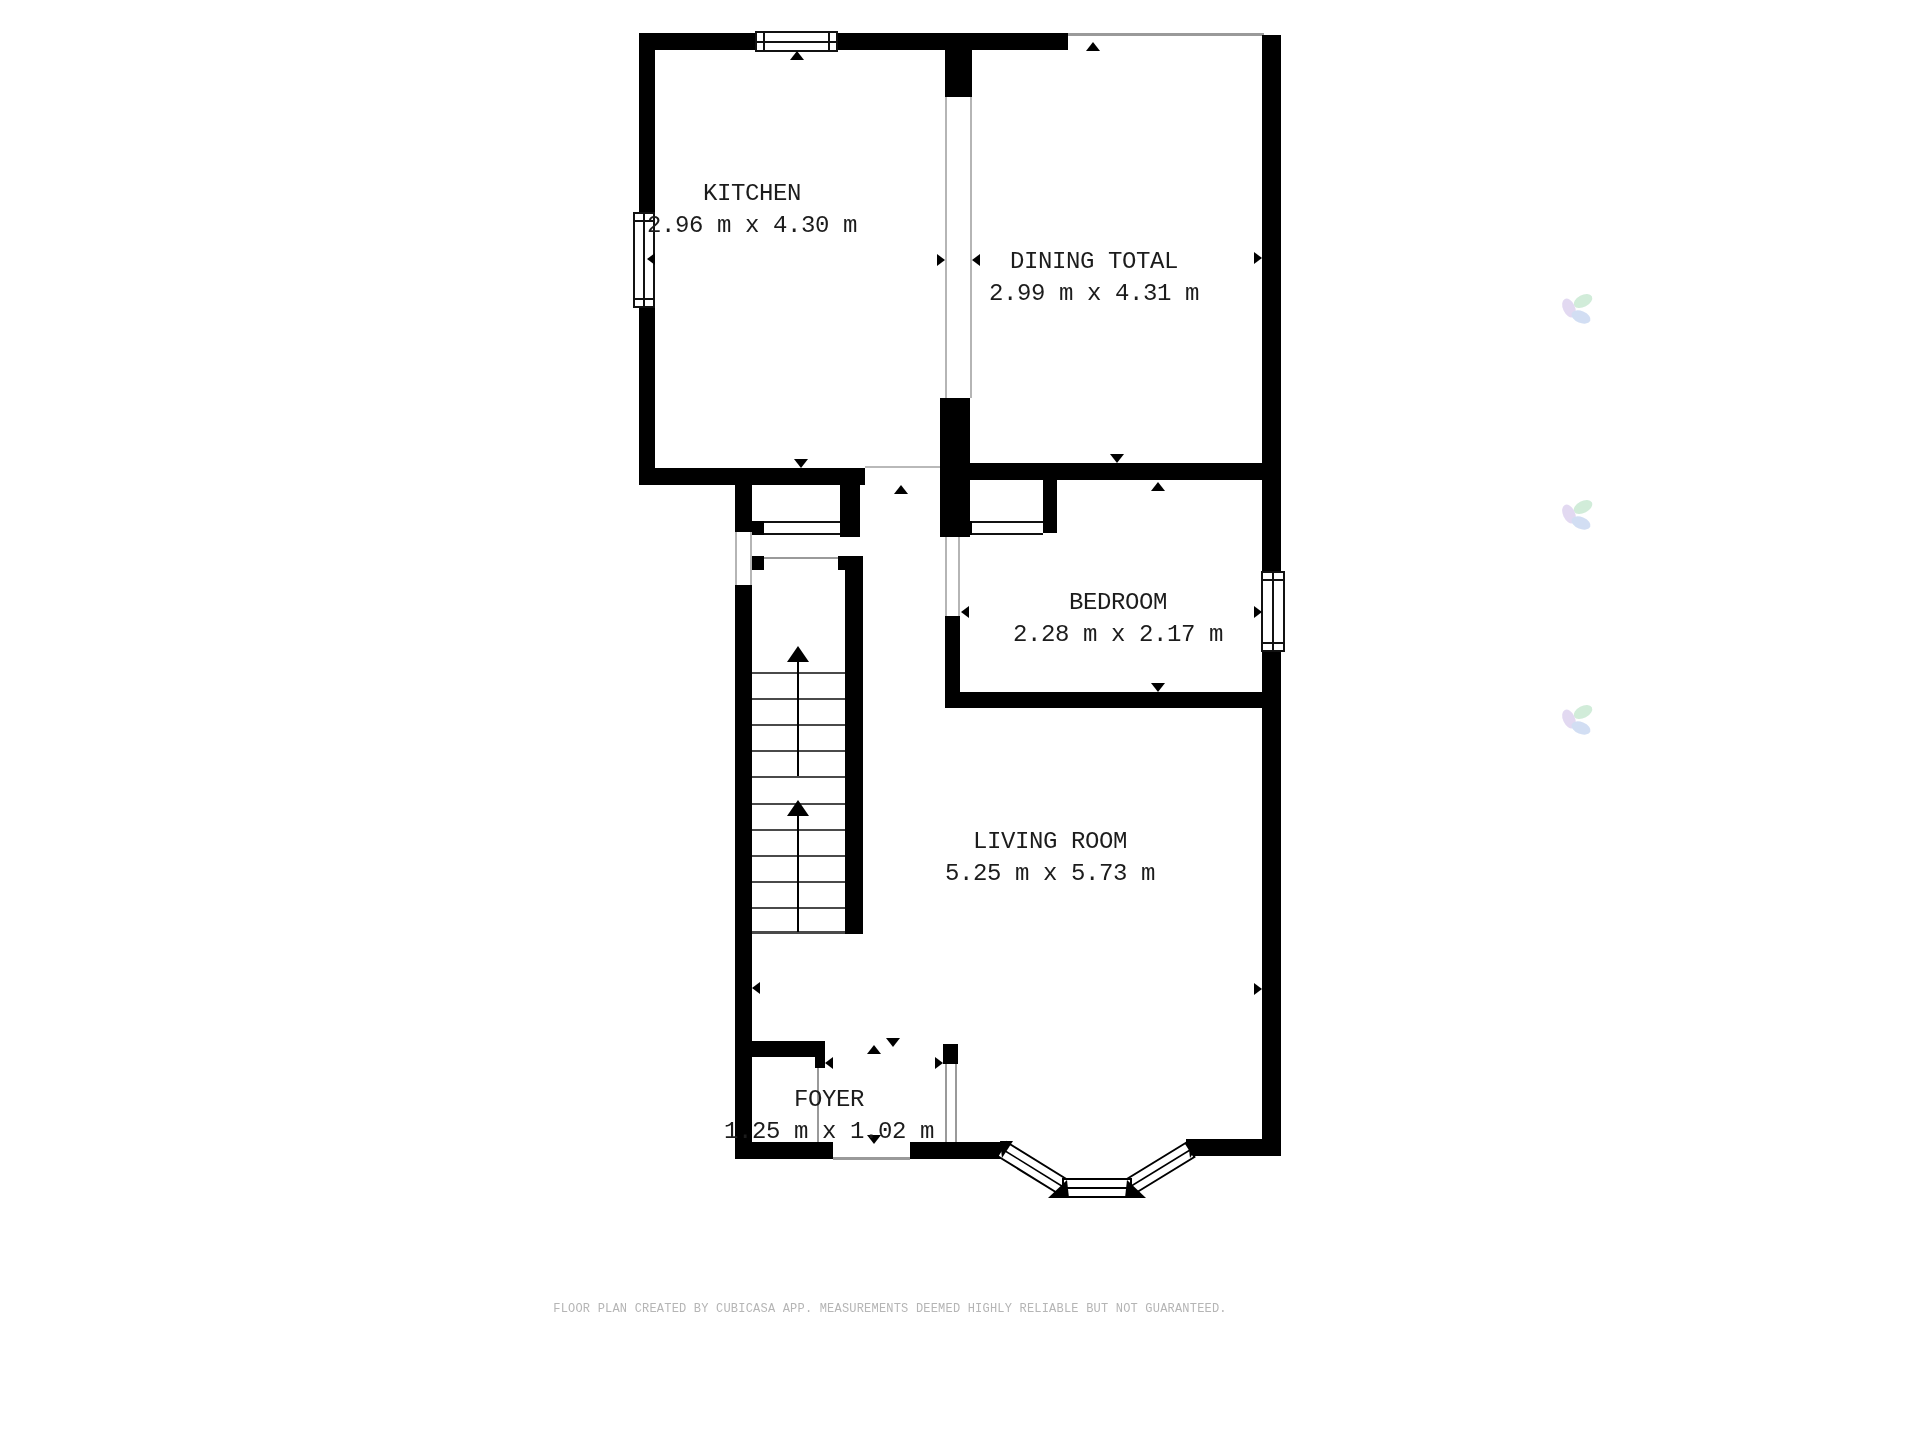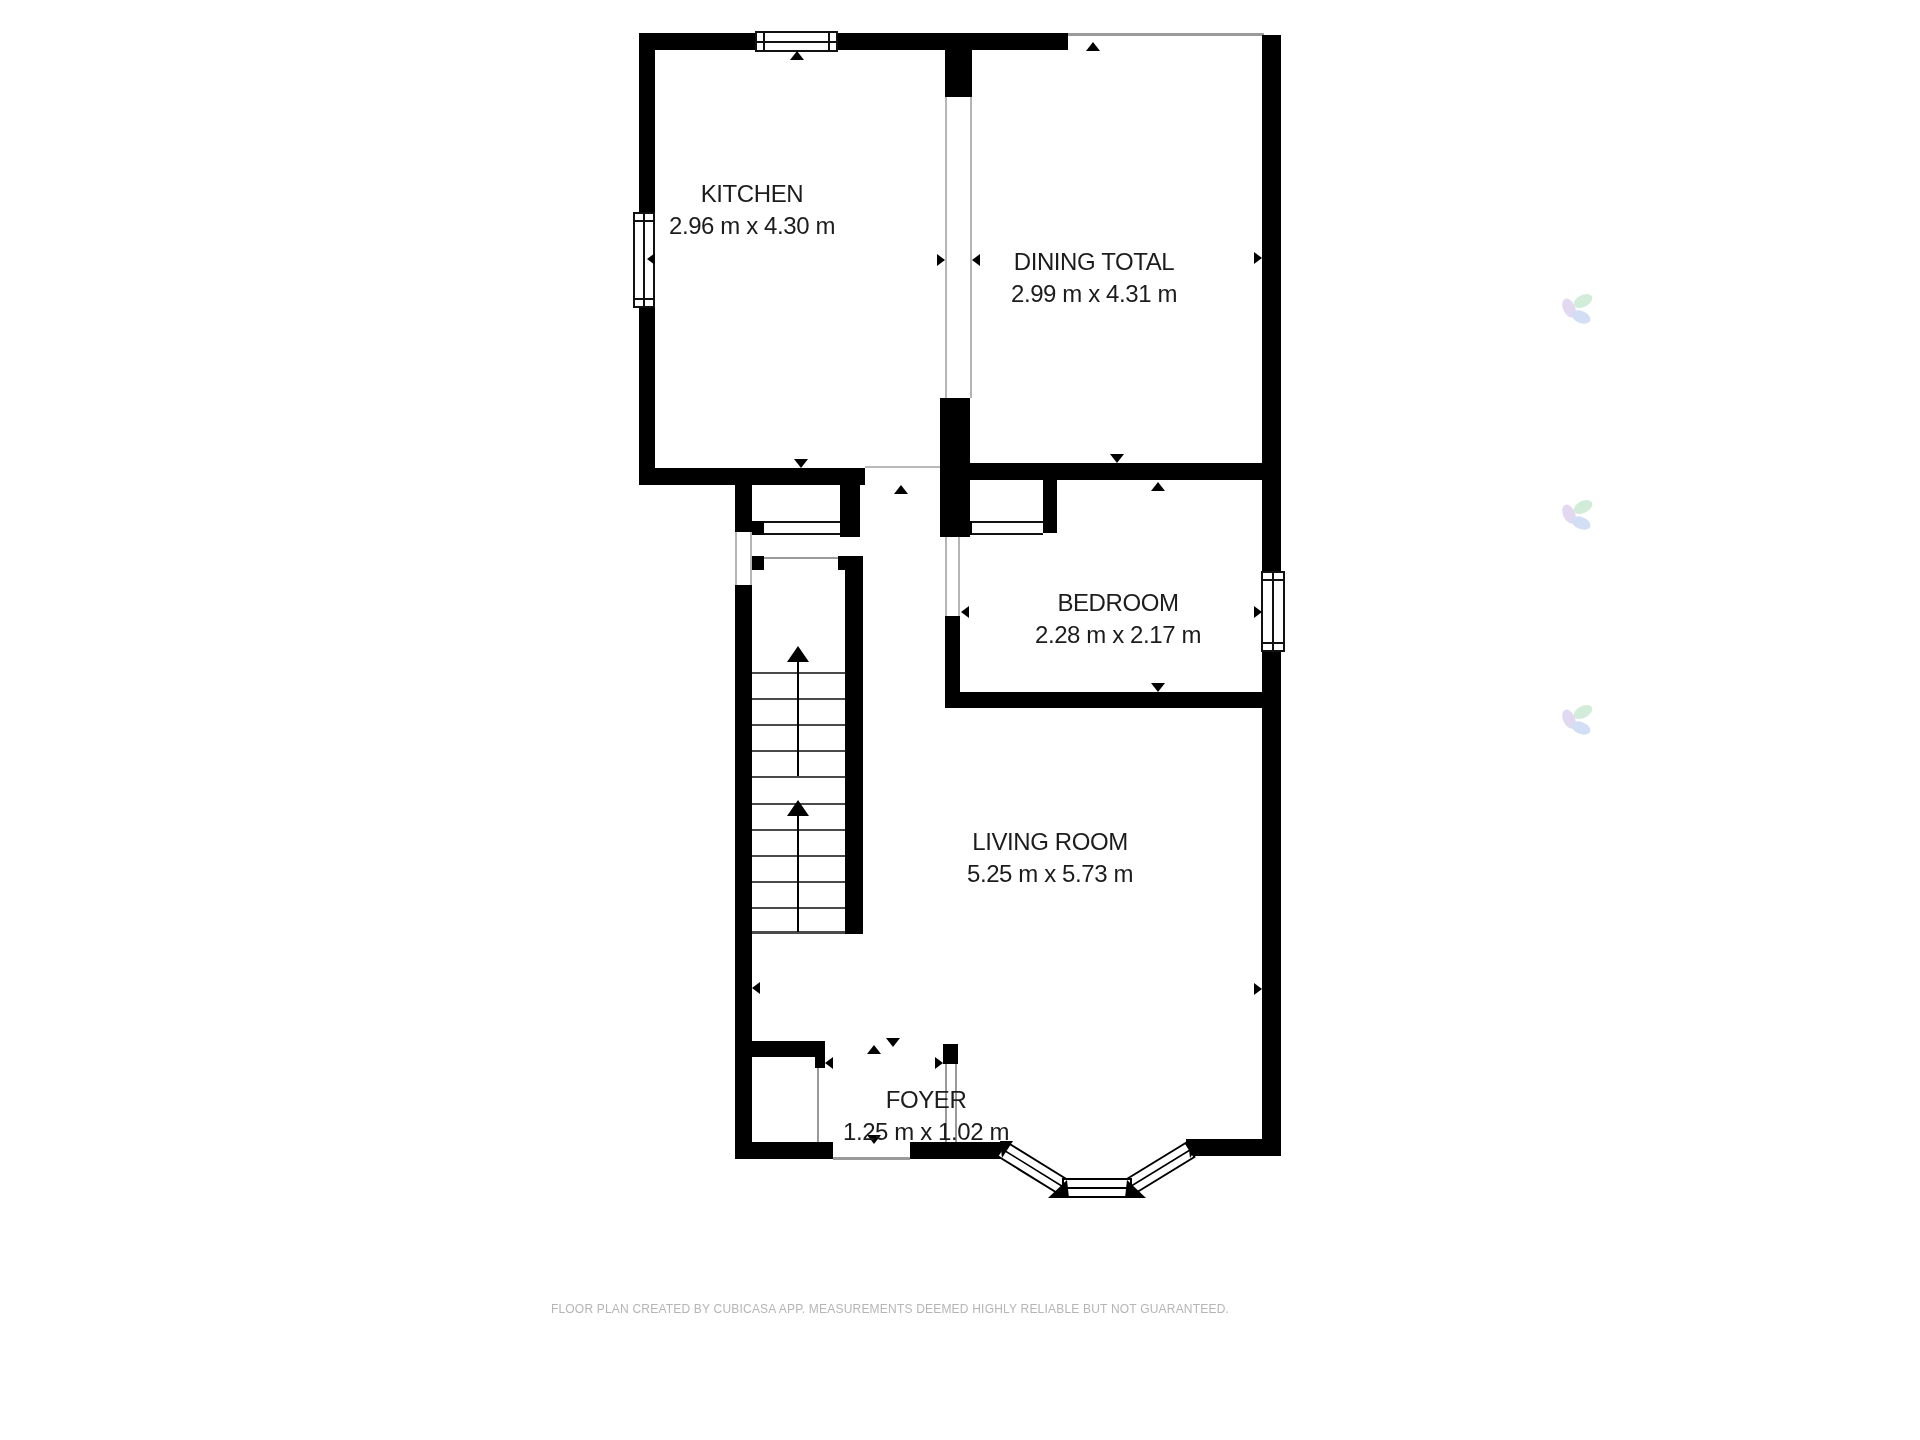--- a/index.html
+++ b/index.html
@@ -1,17 +1,17 @@
 <!DOCTYPE html>
 <html><head>
 <meta charset="utf-8">
 <style>
   html,body{margin:0;padding:0;background:#ffffff;}
   .canvas{position:relative;width:1920px;height:1440px;background:#ffffff;overflow:hidden;
-          font-family:Liberation Sans, sans-serif;}
+          font-family:Liberation Mono, monospace;}
   .abs{position:absolute;}
   .w{position:absolute;background:#000000;}
   .tl{position:absolute;background:#9a9a9a;}
   .tll{position:absolute;background:#b9b9b9;}
   
   .chv{position:absolute;background:#ffffff;border-left:2px solid #b5b5b5;border-right:2px solid #b5b5b5;box-sizing:border-box;}
   
   .band{position:absolute;background:#ffffff;border-top:2px solid #111;border-bottom:2px solid #111;box-sizing:border-box;}
   
   .win{position:absolute;background:#ffffff;border:2px solid #111;box-sizing:border-box;}
@@ -156,21 +156,21 @@
     <div>2.99 m x 4.31 m</div>
   </div>
   <div class="room-label" style="left:1118px;top:619px">
     <div>BEDROOM</div>
     <div>2.28 m x 2.17 m</div>
   </div>
   <div class="room-label" style="left:1050px;top:858px">
     <div>LIVING ROOM</div>
     <div>5.25 m x 5.73 m</div>
   </div>
-  <div class="room-label" style="left:926px;top:1116px">
+  <div class="room-label" style="left:829px;top:1116px">
     <div>FOYER</div>
     <div>1.25 m x 1.02 m</div>
   </div>
 
   <svg class="wm" style="left:1556px;top:288px" viewBox="0 0 44 44">
     <ellipse cx="27" cy="13" rx="10" ry="6" transform="rotate(-28 27 13)" fill="#c9e9d3"></ellipse>
     <ellipse cx="13" cy="20" rx="10" ry="6" transform="rotate(65 13 20)" fill="#ded3ef"></ellipse>
     <ellipse cx="25" cy="29" rx="10" ry="6" transform="rotate(22 25 29)" fill="#cbd9f1"></ellipse>
   </svg>
   <svg class="wm" style="left:1556px;top:494px" viewBox="0 0 44 44">

